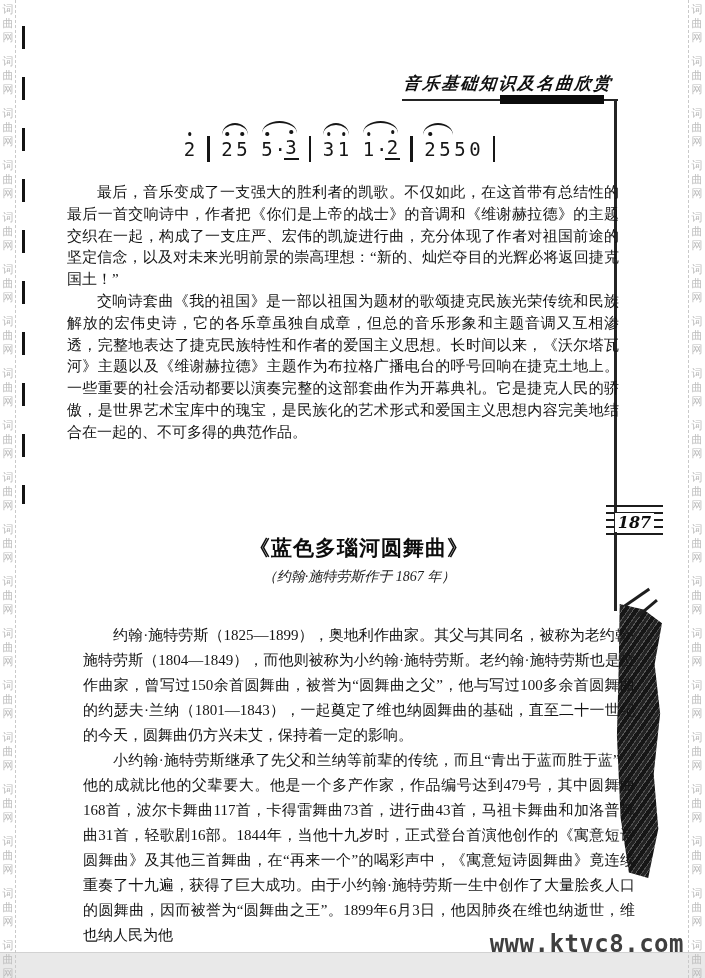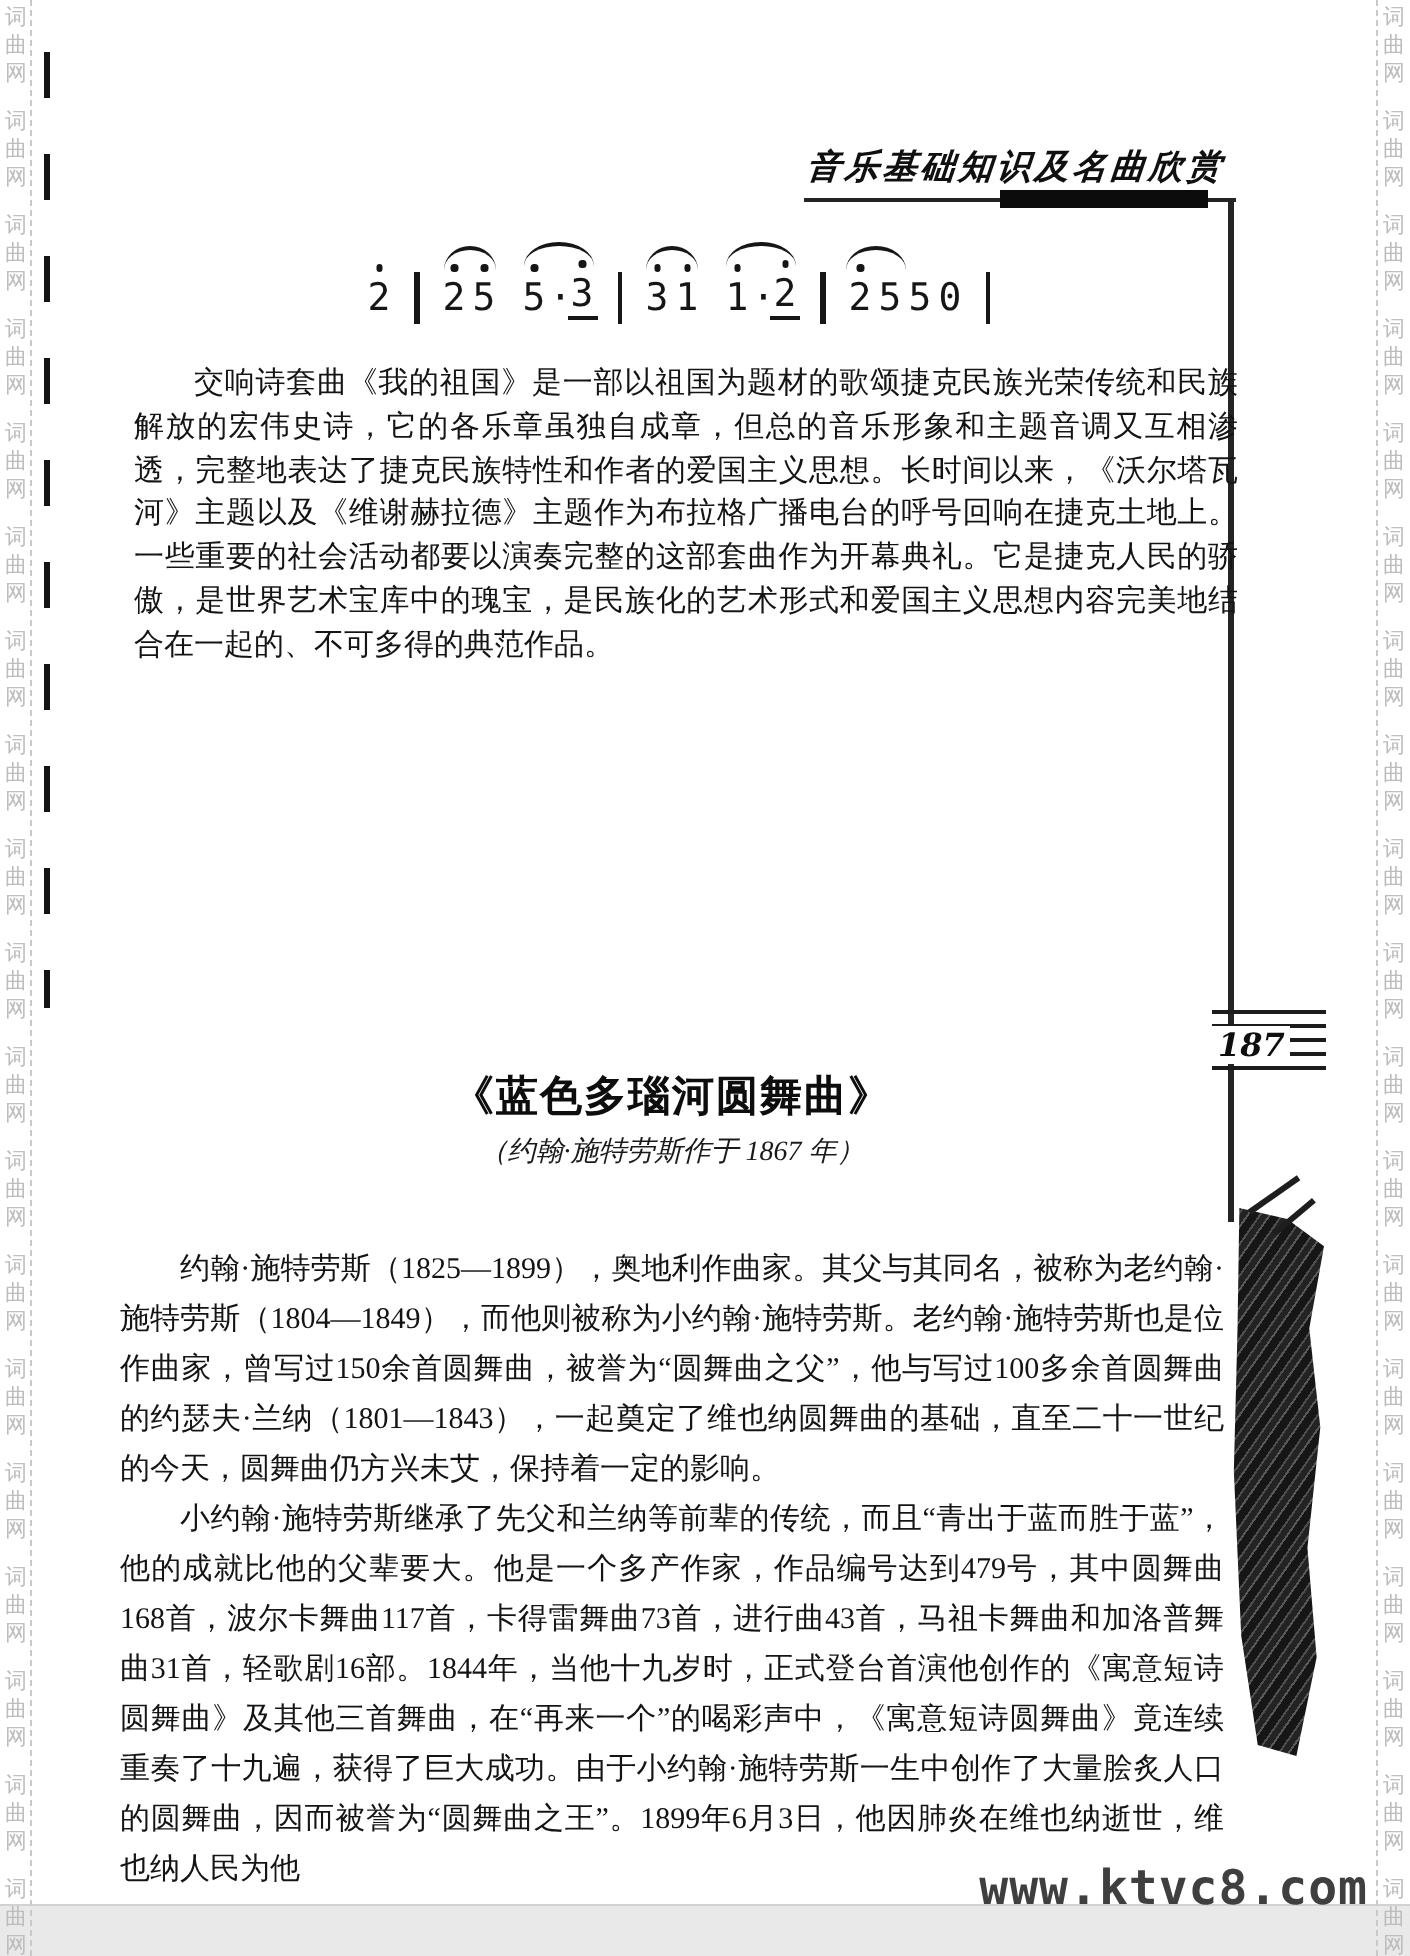--- a/index.html
+++ b/index.html
@@ -32,21 +32,21 @@
   .running-head { position:absolute; left:398px; top:72px; width:220px; text-align:center;
                   font-weight:700; font-style:italic; font-size:17px; letter-spacing:2px;
                   color:#101010; transform:skewX(-5deg); }
   .header-rule { position:absolute; left:402px; top:99px; width:216px; height:2px; background:#242424; }
   .header-bar  { position:absolute; left:500px; top:95px; width:104px; height:9px; background:#0c0c0c; }
   .vborder { position:absolute; left:614px; top:99px; width:2.5px; height:512px; background:#242424; }
 
   
   .pagetab { position:absolute; left:606px; top:505px; width:57px; height:34px;
              background:repeating-linear-gradient(180deg,#1c1c1c 0 2px,transparent 2px 7px);
-             display:flex; align-items:center; justify-content:flex-start; }
+             display:flex; align-items:center; justify-content:center; }
   .pagenum { background:#ffffff; padding:0 3px; font-style:italic; font-weight:700; font-size:16px;
              color:#0e0e0e; font-family:"DejaVu Serif",serif; }
 
   
   .hatch { position:absolute; left:616px; top:604px; width:46px; height:274px;
            background:repeating-linear-gradient(125deg,#161616 0 4px,#4e4e4e 4px 5px,#232323 5px 8px,#585858 8px 9px);
            clip-path:polygon(8% 0,60% 2%,100% 7%,84% 22%,96% 40%,82% 62%,92% 82%,70% 100%,28% 98%,10% 78%,2% 48%,6% 22%); }
   .streak { position:absolute; background:#1e1e1e; }
   .streak.s1 { left:622px; top:596px; width:30px; height:3px; transform:rotate(-35deg); }
   .streak.s2 { left:634px; top:607px; width:26px; height:3px; transform:rotate(-40deg); }
@@ -62,21 +62,21 @@
   .nsep { display:inline-block; width:9px; height:22px; line-height:22px; text-align:center; }
   .ngroup.arc::before { content:""; position:absolute; top:-15px; left:2px; right:2px; height:10px;
                         border-top:2px solid #161616; border-radius:50% / 100% 100% 0 0; }
   .ngroup.arc-first::before { content:""; position:absolute; top:-15px; left:0; width:30px; height:10px;
                         border-top:2px solid #161616; border-radius:50% / 100% 100% 0 0; }
   .nbar { width:2.5px; height:26px; background:#161616; margin-bottom:-2px; }
 
   
   .text-top { position:absolute; left:67px; top:182px; width:552px; height:349px; overflow:hidden;
               font-size:15px; line-height:21.8px; text-align:justify; color:#141414; }
-  .text-bottom { position:absolute; left:60px; top:531px; width:552px; font-size:15px; line-height:25px;
+  .text-bottom { position:absolute; left:83px; top:531px; width:552px; font-size:15px; line-height:25px;
               text-align:justify; color:#141414; }
   p.para { margin:0; text-indent:2em; }
   .piece-title { margin:0; text-align:center; font-size:21px; font-weight:700; letter-spacing:1px;
                  line-height:34px; color:#0d0d0d; }
   .piece-subtitle { margin:2px 0 0; text-align:center; font-size:14px; font-style:italic; line-height:20px;
                     color:#1a1a1a; }
   .text-bottom p.first { margin-top:36px; }
 
   
   .site-watermark { position:absolute; right:21px; top:930px; font-family:"DejaVu Sans Mono",monospace;
@@ -176,20 +176,21 @@
     <span class="ngroup arc-first">
       <span class="note oct">2</span>
       <span class="note">5</span>
       <span class="note">5</span>
       <span class="note">0</span>
     </span>
     <span class="nbar"></span>
   </div>
 
   <div class="text-top">
+    <p class="para">最后，音乐变成了一支强大的胜利者的凯歌。不仅如此，在这首带有总结性的最后一首交响诗中，作者把《你们是上帝的战士》的音调和《维谢赫拉德》的主题交织在一起，构成了一支庄严、宏伟的凯旋进行曲，充分体现了作者对祖国前途的坚定信念，以及对未来光明前景的崇高理想：“新的、灿烂夺目的光辉必将返回捷克国土！”</p>
     <p class="para">交响诗套曲《我的祖国》是一部以祖国为题材的歌颂捷克民族光荣传统和民族解放的宏伟史诗，它的各乐章虽独自成章，但总的音乐形象和主题音调又互相渗透，完整地表达了捷克民族特性和作者的爱国主义思想。长时间以来，《沃尔塔瓦河》主题以及《维谢赫拉德》主题作为布拉格广播电台的呼号回响在捷克土地上。一些重要的社会活动都要以演奏完整的这部套曲作为开幕典礼。它是捷克人民的骄傲，是世界艺术宝库中的瑰宝，是民族化的艺术形式和爱国主义思想内容完美地结合在一起的、不可多得的典范作品。</p>
   </div>
 
   <div class="text-bottom">
     <h2 class="piece-title">《蓝色多瑙河圆舞曲》</h2>
     <div class="piece-subtitle">（约翰·施特劳斯作于 1867 年）</div>
     <p class="para first">约翰·施特劳斯（1825—1899），奥地利作曲家。其父与其同名，被称为老约翰·施特劳斯（1804—1849），而他则被称为小约翰·施特劳斯。老约翰·施特劳斯也是位作曲家，曾写过150余首圆舞曲，被誉为“圆舞曲之父”，他与写过100多余首圆舞曲的约瑟夫·兰纳（1801—1843），一起奠定了维也纳圆舞曲的基础，直至二十一世纪的今天，圆舞曲仍方兴未艾，保持着一定的影响。</p>
     <p class="para">小约翰·施特劳斯继承了先父和兰纳等前辈的传统，而且“青出于蓝而胜于蓝”，他的成就比他的父辈要大。他是一个多产作家，作品编号达到479号，其中圆舞曲168首，波尔卡舞曲117首，卡得雷舞曲73首，进行曲43首，马祖卡舞曲和加洛普舞曲31首，轻歌剧16部。1844年，当他十九岁时，正式登台首演他创作的《寓意短诗圆舞曲》及其他三首舞曲，在“再来一个”的喝彩声中，《寓意短诗圆舞曲》竟连续重奏了十九遍，获得了巨大成功。由于小约翰·施特劳斯一生中创作了大量脍炙人口的圆舞曲，因而被誉为“圆舞曲之王”。1899年6月3日，他因肺炎在维也纳逝世，维也纳人民为他</p>
   </div>
 

